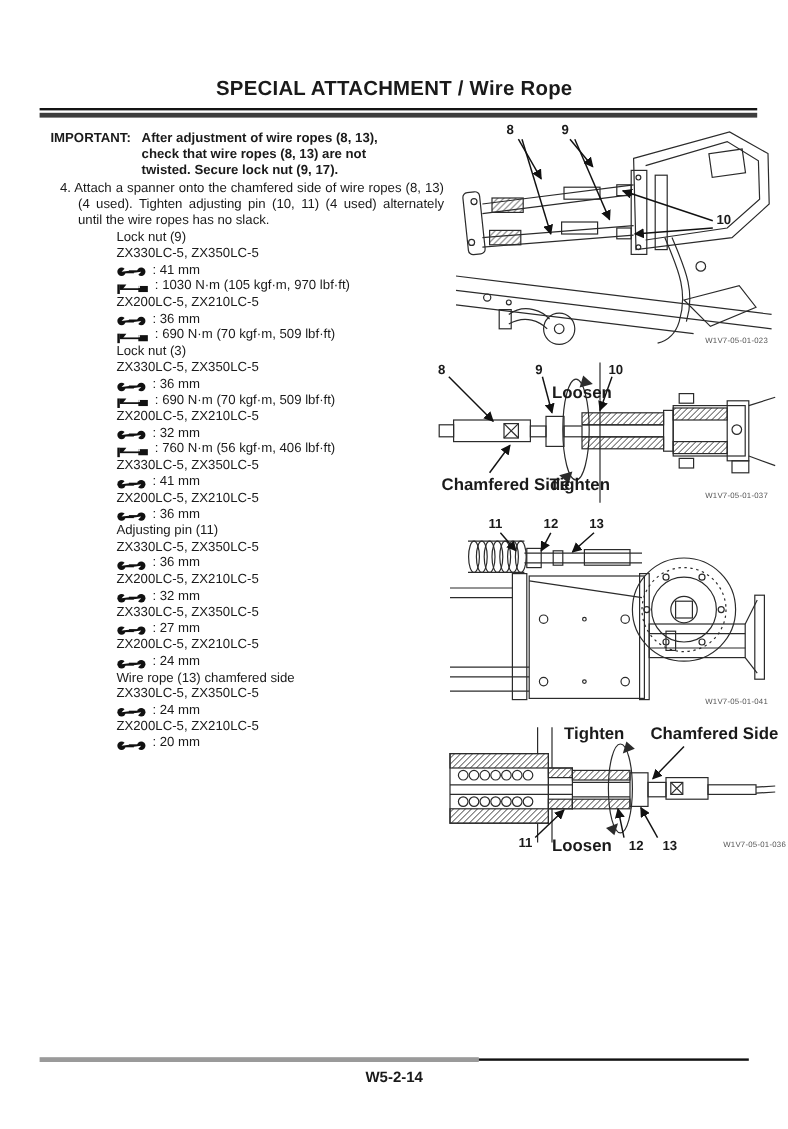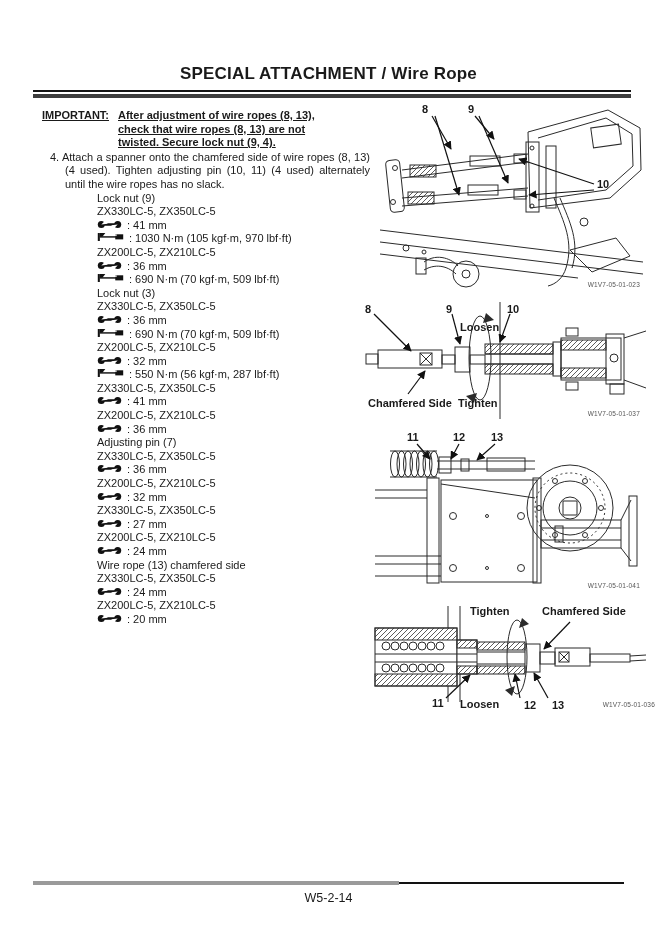--- a/index.html
+++ b/index.html
@@ -12,60 +12,60 @@
   
   .title { position:absolute; top:64px; left:0; width:100%; text-align:center;
            font-size:17px; font-weight:bold; letter-spacing:.2px; }
   .head-rule { position:absolute; top:90px; left:33px; right:26px; }
   .head-rule .thin  { height:2px; background:#141414; }
   .head-rule .thick { height:3.5px; background:#3d3d3d; margin-top:2px; }
 
   
   .left-col { position:absolute; left:42px; top:109px; width:326px;
               font-size:11px; line-height:13.6px; }
-  .important { display:flex; font-weight:bold;text-decoration:underline; }
+  .important { display:flex; font-weight:bold; }
   .important .imp-label { flex:0 0 70px; white-space:nowrap; }
   .important .imp-text  { flex:1; margin-left:6px; }
   .step { margin-top:1px; padding-left:23px; text-indent:-15px; text-align:justify; width:305px; }
   .spec-list { padding-left:23px; margin-top:0; }
-  .spec-line { height:13.6px; display:flex; align-items:flex-start; white-space:nowrap;padding-left:32px; }
+  .spec-line { height:13.6px; display:flex; align-items:flex-end; white-space:nowrap;padding-left:32px; }
   .icon { display:inline-flex; margin-right:5px; }
 
   
   .fig { position:absolute; }
   .fig svg.art { position:absolute; left:0; top:0; }
   .callout { position:absolute; font-weight:bold; font-size:11px; line-height:11px; }
-  .fig-word { position:absolute; font-weight:bold; font-size:11px; line-height:11px; }
+  .fig-word { position:absolute; font-weight:bold; font-size:14px; line-height:11px; }
   .fig-code { position:absolute; font-size:6.5px; color:#555; letter-spacing:.2px; }
 
   
   .foot-rule { position:absolute; top:881px; left:33px; right:33px; display:flex; align-items:center; }
   .foot-rule .seg-gray  { flex:0 0 62%; height:3.5px; background:#9a9a9a; }
   .foot-rule .seg-black { flex:1; height:2px; background:#121212; }
   .footer-text { position:absolute; top:891px; left:0; width:100%; text-align:center;
-                 font-weight:normal; font-size:12.5px; }
+                 font-weight:bold; font-size:12.5px; }
 </style>
 </head>
 <body>
 
 <div class="page">
 
   <div class="title">SPECIAL ATTACHMENT / Wire Rope</div>
   <div class="head-rule">
     <div class="thin"></div>
       <div class="thick"></div>
   </div>
 
   <div class="left-col">
     <div class="important">
       <span class="imp-label">IMPORTANT:</span>
       <span class="imp-text">
         <span>After adjustment of wire ropes (8, 13),</span><br>
         <span>check that wire ropes (8, 13) are not</span><br>
-        <span>twisted. Secure lock nut (9, 4).</span>
+        <span>twisted. Secure lock nut (9, 17).</span>
       </span>
     </div>
     <div class="step">
       <span>4.</span>
       <span>Attach a spanner onto the chamfered side of wire ropes (8, 13) (4 used). Tighten adjusting pin (10, 11) (4 used) alternately until the wire ropes has no slack.</span>
     </div>
     <div class="spec-list">
         <div class="spec-line">
           <span>Lock nut (9)</span>
         </div>
@@ -171,21 +171,21 @@
         <div class="spec-line">
           <span class="icon">
             <svg viewBox="0 0 34 12" width="27" height="10">
               <rect x="1" y="1" width="2.6" height="10" fill="#111"></rect>
               <polygon points="3.6,1 10.5,1 6.8,5.8 3.6,5.8" fill="#111"></polygon>
               <rect x="3.6" y="5" width="21" height="1.8" fill="#111"></rect>
               <rect x="23" y="2.6" width="10" height="6.4" fill="#111"></rect>
               <rect x="23" y="2.6" width="1.6" height="2.2" fill="#fff"></rect>
             </svg>
           </span>
-          <span>: 550 N·m (56 kgf·m, 287 lbf·ft)</span>
+          <span>: 760 N·m (56 kgf·m, 406 lbf·ft)</span>
         </div>
         <div class="spec-line">
           <span>ZX330LC-5, ZX350LC-5</span>
         </div>
         <div class="spec-line">
           <span class="icon">
             <svg viewBox="0 0 32 14" width="25" height="11">
               <circle cx="5.5" cy="7" r="4.5" fill="#111"></circle>
               <circle cx="26.5" cy="7" r="4.5" fill="#111"></circle>
               <rect x="7" y="5.4" width="18" height="3.2" fill="#111"></rect>
@@ -204,21 +204,21 @@
               <circle cx="5.5" cy="7" r="4.5" fill="#111"></circle>
               <circle cx="26.5" cy="7" r="4.5" fill="#111"></circle>
               <rect x="7" y="5.4" width="18" height="3.2" fill="#111"></rect>
               <polygon points="5.5,7 12,0.5 13.5,6" fill="#fff"></polygon>
               <polygon points="26.5,7 20,13.5 18.5,8" fill="#fff"></polygon>
             </svg>
           </span>
           <span>: 36 mm</span>
         </div>
         <div class="spec-line">
-          <span>Adjusting pin (7)</span>
+          <span>Adjusting pin (11)</span>
         </div>
         <div class="spec-line">
           <span>ZX330LC-5, ZX350LC-5</span>
         </div>
         <div class="spec-line">
           <span class="icon">
             <svg viewBox="0 0 32 14" width="25" height="11">
               <circle cx="5.5" cy="7" r="4.5" fill="#111"></circle>
               <circle cx="26.5" cy="7" r="4.5" fill="#111"></circle>
               <rect x="7" y="5.4" width="18" height="3.2" fill="#111"></rect>

